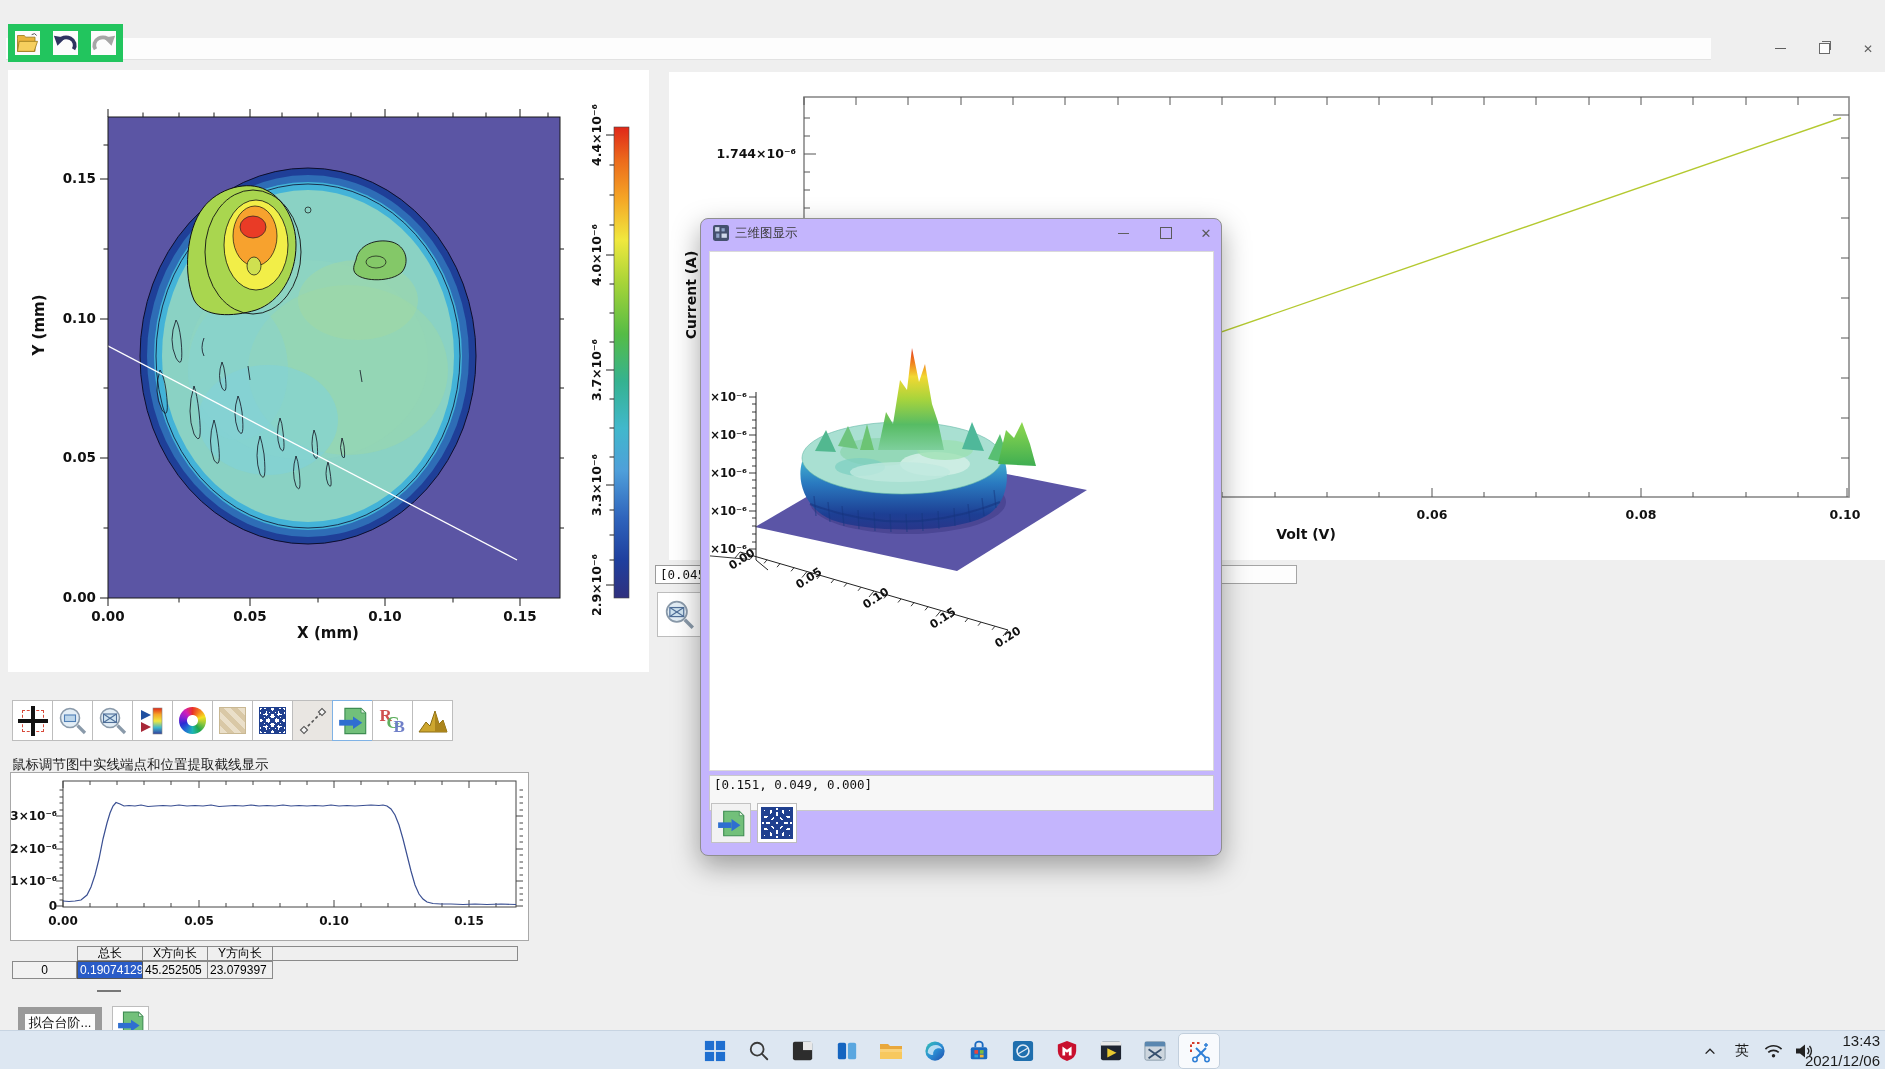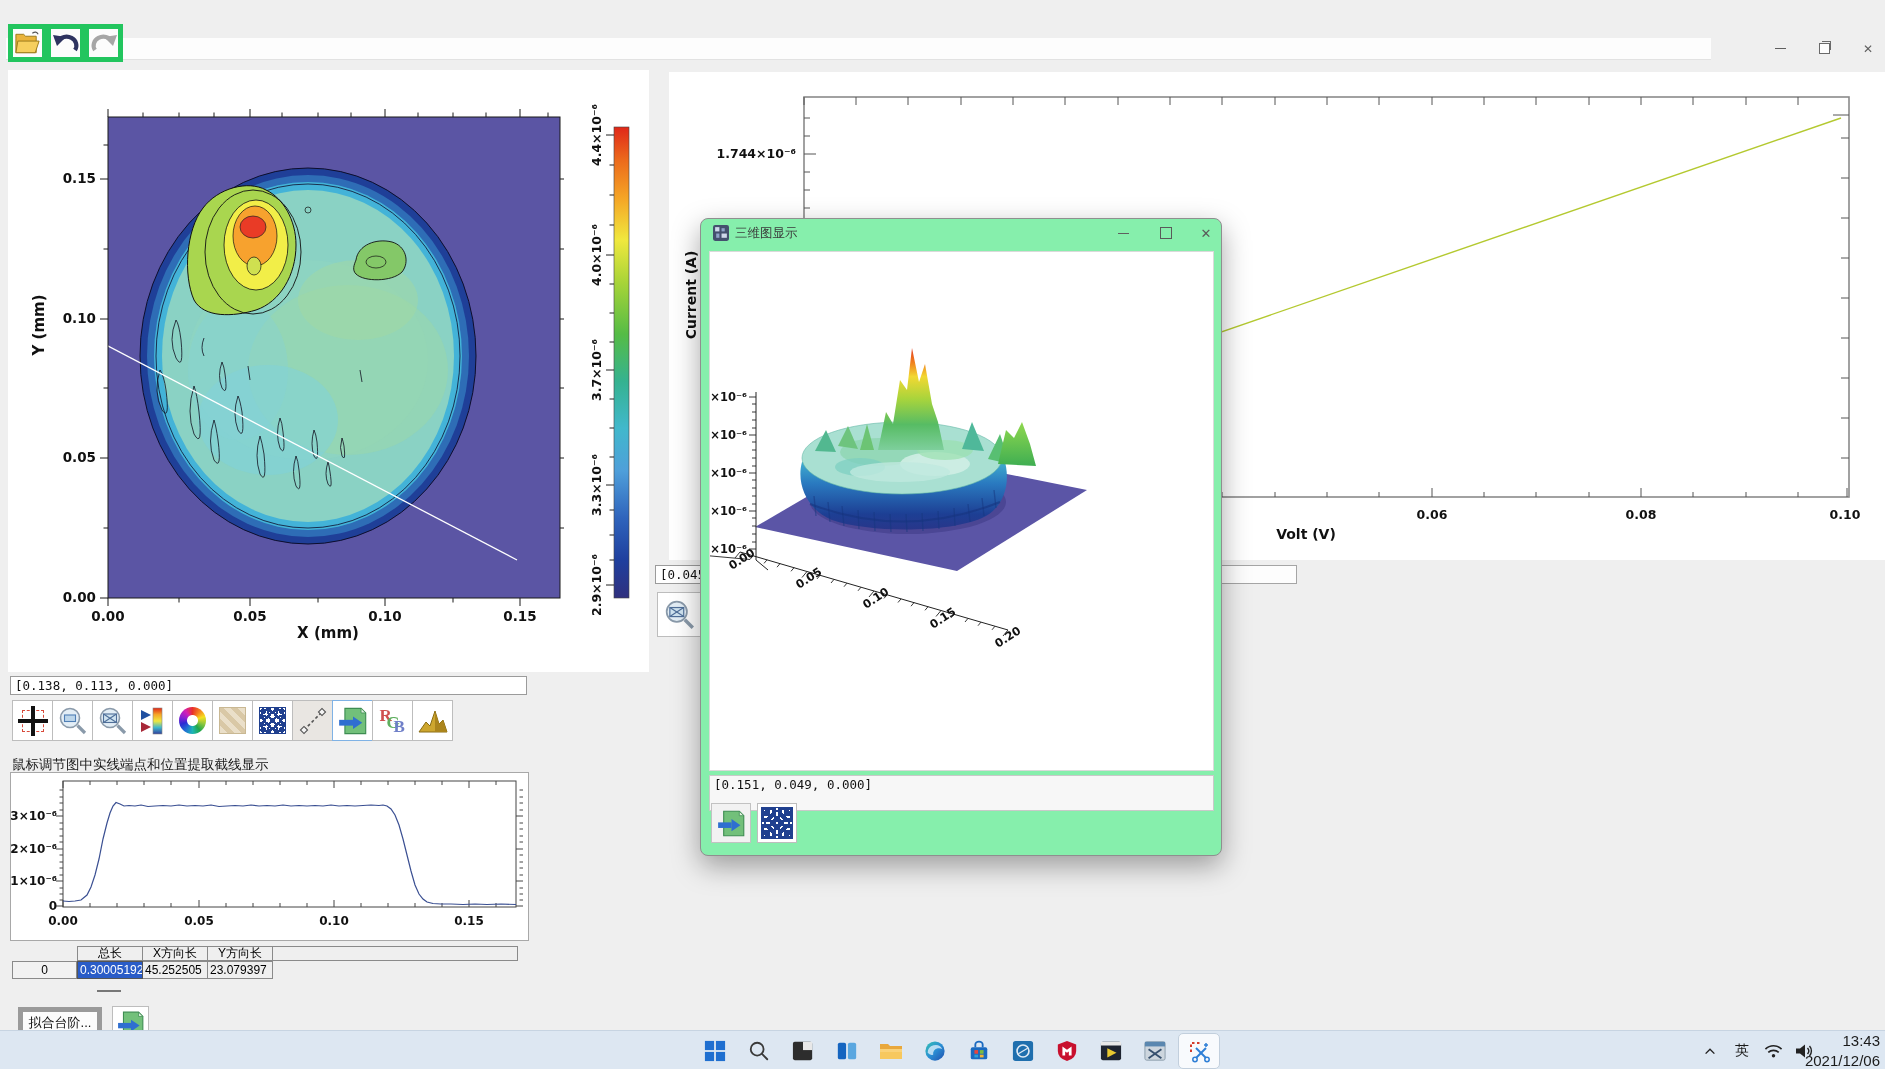--- a/index.html
+++ b/index.html
@@ -8,28 +8,28 @@
   .abs{position:absolute;}
   .mono{font-family:"DejaVu Sans Mono",monospace;}
   
   #titlebar{left:6px;top:0;width:1705px;height:21px;background:#fdfdfd;border-bottom:1px solid #e2e2e2;margin-top:38px;}
   .apptitle{font-size:12px;color:#3d3d3d;line-height:21px;}
   .winbtn{width:44px;height:21px;display:flex;align-items:center;justify-content:center;color:#5f5f5f;font-size:12px;}
   .minbar{width:11px;height:1px;background:#5f5f5f;}
   .restbox{width:9px;height:9px;border:1px solid #6a6a6a;position:relative;background:#fdfdfd;}
   .restbox:before{content:"";position:absolute;left:2px;top:-3px;width:8px;height:8px;border:1px solid #6a6a6a;border-left:none;border-bottom:none;}
   
-  .tbtn{background:#fcfcfc;border:5px solid #22c55e;display:flex;align-items:center;justify-content:center;box-sizing:border-box;}
+  .tbtn{background:#fcfcfc;border:7px solid #22c55e;display:flex;align-items:center;justify-content:center;box-sizing:border-box;}
   .tile{background:#ffffff;border:1px solid #bdbdbd;display:flex;align-items:center;justify-content:center;box-sizing:border-box;}
   .statusbox{background:#ffffff;border:1px solid #9b9b9b;font-size:12.5px;line-height:17px;padding-left:4px;box-sizing:border-box;overflow:hidden;white-space:nowrap;color:#111;}
   .panel{background:#ffffff;}
   
   .cell{box-sizing:border-box;border:1px solid #8a8a8a;font-size:12px;color:#000000;overflow:hidden;white-space:nowrap;}
   
-  #popup{left:700px;top:218px;width:522px;height:638px;background:#86efac;border:1px solid #8f8f8f;border-radius:8px;box-shadow:0 10px 28px rgba(0,0,0,.35);z-index:50;box-sizing:border-box;padding-left:28px;}
+  #popup{left:700px;top:218px;width:522px;height:638px;background:#c4b5fd;border:1px solid #8f8f8f;border-radius:8px;box-shadow:0 10px 28px rgba(0,0,0,.35);z-index:50;box-sizing:border-box;padding-left:28px;}
   .puwinbtn{width:34px;height:26px;display:flex;align-items:center;justify-content:center;color:#5a5a5a;font-size:13px;}
   
   #taskbar{left:0;top:1030px;width:1885px;height:39px;background:#dde7f2;border-top:1px solid #c7d4e2;z-index:100;}
   .tslot{width:44px;height:39px;display:flex;align-items:center;justify-content:center;}
   .trayitem{height:39px;display:flex;align-items:center;justify-content:center;color:#1b1b1b;}
   
   .colorwheel{width:27px;height:27px;border-radius:50%;background:radial-gradient(circle,#ffffff 0 5px,rgba(255,255,255,0) 6px),conic-gradient(#e8312a,#f57d1f,#f5e11f,#8cc63e,#1fa84c,#1fb5b5,#1f6fd4,#2a2ad4,#8c1fd4,#d41fb5,#e8312a);}
   .texture{width:27px;height:27px;background:repeating-linear-gradient(45deg,#eadfc9 0 5px,#d9c8a6 5px 10px),#e5dac2;border:1px solid #c9b893;box-sizing:border-box;}
   .bluetile{width:27px;height:27px;background:repeating-radial-gradient(circle at 15% 15%,#20408f 0 2px,rgba(255,255,255,0) 2px 6px),repeating-radial-gradient(circle at 85% 85%,#20408f 0 2px,rgba(255,255,255,0) 2px 6px),repeating-radial-gradient(circle at 85% 15%,#20408f 0 2px,rgba(255,255,255,0) 2px 6px),repeating-radial-gradient(circle at 15% 85%,#20408f 0 2px,#ffffff 2px 6px);border:1px solid #20408f;box-sizing:border-box;}
   .crosshair{width:30px;height:30px;position:relative;}
@@ -227,21 +227,20 @@
           <line x1="601.5" y1="490" x2="606" y2="490"></line>
       </g>
       <text x="593" y="65" text-anchor="middle" font-size="12.5" font-weight="600" fill="#111" transform="rotate(-90 593 65)">4.4×10⁻⁶</text>
       <text x="593" y="185" text-anchor="middle" font-size="12.5" font-weight="600" fill="#111" transform="rotate(-90 593 185)">4.0×10⁻⁶</text>
       <text x="593" y="300" text-anchor="middle" font-size="12.5" font-weight="600" fill="#111" transform="rotate(-90 593 300)">3.7×10⁻⁶</text>
       <text x="593" y="415" text-anchor="middle" font-size="12.5" font-weight="600" fill="#111" transform="rotate(-90 593 415)">3.3×10⁻⁶</text>
       <text x="593" y="515" text-anchor="middle" font-size="12.5" font-weight="600" fill="#111" transform="rotate(-90 593 515)">2.9×10⁻⁶</text>
     </svg>
   </div>
 
-  <div class="abs statusbox mono" style="left:10px;top:676px;width:517px;height:19px">[0.138, 0.113, 0.000]</div>
 
   <div class="abs tile" style="left:12px;top:700px;width:41px;height:41px">
     <div class="crosshair">
         <div class="red"></div>
         <div class="h"></div>
         <div class="v"></div>
       </div>
   </div>
   <div class="abs tile" style="left:52px;top:700px;width:41px;height:41px">
     <svg width="30" height="30" viewBox="0 0 30 30">
@@ -405,21 +404,21 @@
   </div>
 
   <div class="abs" style="left:77px;top:946px;width:441px;height:15px;display:flex">
     <div class="cell" style="width:66px;text-align:center;line-height:13px">总长</div>
     <div class="cell" style="width:65px;text-align:center;line-height:13px;border-left:none">X方向长</div>
     <div class="cell" style="width:65px;text-align:center;line-height:13px;border-left:none">Y方向长</div>
     <div class="cell" style="flex:1;border-left:none"></div>
   </div>
   <div class="abs cell" style="left:12px;top:961px;width:65px;height:18px;text-align:center;line-height:16px;background:#f2f2f2">0</div>
   <div class="abs" style="left:77px;top:961px;width:441px;height:18px;display:flex">
-    <div class="cell" style="width:66px;line-height:16px;padding-left:2px;background:#2a5cc8;color:#fff;border-color:#555">0.30005192</div>
+    <div class="cell" style="width:66px;line-height:16px;padding-left:2px;background:#2a5cc8;color:#fff;border-color:#555">0.19074129</div>
     <div class="cell" style="width:65px;line-height:16px;padding-left:2px;border-left:none">45.252505</div>
     <div class="cell" style="width:65px;line-height:16px;padding-left:2px;border-left:none">23.079397</div>
   </div>
   <div class="abs" style="left:97px;top:990px;width:24px;height:2px;background:#777"></div>
 
   <div class="abs tbtn" style="left:18px;top:1007px;width:84px;height:32px;font-size:13px;color:#111;border-color:#9a9a9a">拟合台阶...</div>
   <div class="abs tile" style="left:112px;top:1006px;width:37px;height:36px">
     <svg width="28" height="28" viewBox="0 0 26 26">
       <polygon points="6,2 20,2 24,6 24,24 6,24" fill="#72c07a" stroke="#3e8d52" stroke-width="1"></polygon>
       <polygon points="20,2 24,6 20,6" fill="#dff0df" stroke="#3e8d52" stroke-width="0.7"></polygon>

